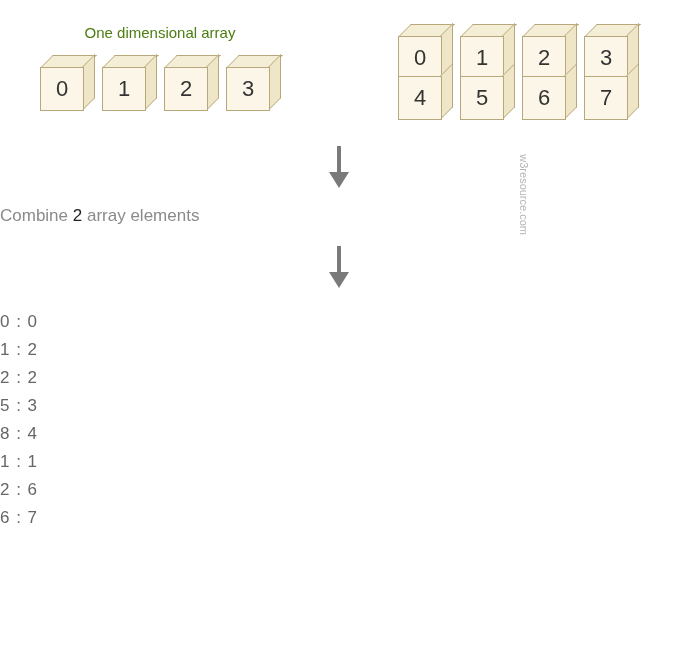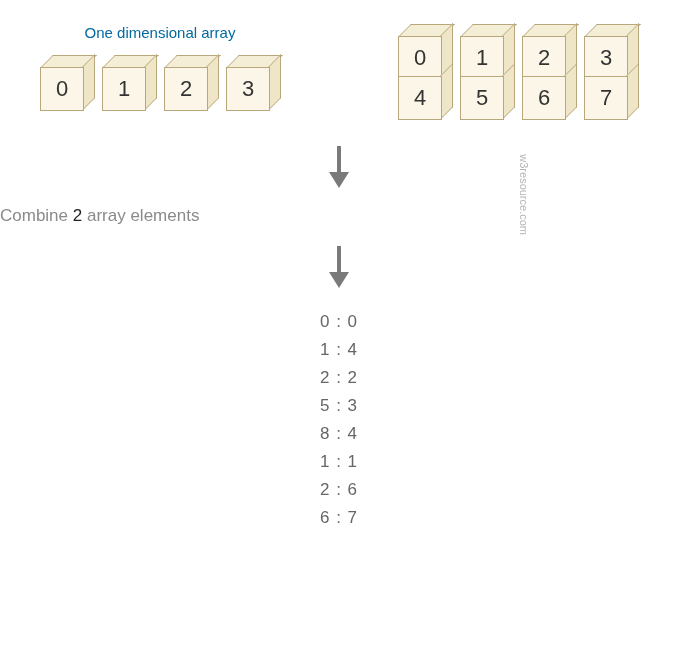--- a/index.html
+++ b/index.html
@@ -6,21 +6,21 @@
     margin: 0;
     padding: 0;
     width: 678px;
     height: 663px;
     font-family: Arial, Helvetica, sans-serif;
     background: #ffffff;
     position: relative;
     overflow: hidden;
   }
   .title {
-    color: #0369a1;
+    color: #4d7c0f;
     font-size: 15px;
     text-align: center;
     margin-bottom: 14px;
   }
   .arrays-row {
     display: flex;
     justify-content: space-between;
     padding: 24px 40px 0 40px;
   }
   .array-block {
@@ -98,21 +98,21 @@
     font-size: 17px;
     margin-top: 18px;
   }
   .combine-text .num {
     color: #222;
   }
   .output-block {
     margin-top: 20px;
     display: flex;
     flex-direction: column;
-    align-items: center;
+    align-items: flex-start;
     color: #666;
     font-size: 17px;
   }
   .output-row {
     margin: 4px 0;
     letter-spacing: 1px;
   }
   .credit {
     position: absolute;
     right: 148px;
@@ -206,21 +206,21 @@
   <span>Combine </span><span class="num">2</span><span> array elements</span>
 </div>
 
 <svg class="arrow" width="28" height="44" viewBox="0 0 28 44" style="margin-top:18px;">
   <line x1="14" y1="2" x2="14" y2="30" stroke-width="4" stroke="#7a7a7a"></line>
   <polygon points="14,44 4,28 24,28" fill="#7a7a7a"></polygon>
 </svg>
 
 <div class="output-block">
   <div class="output-row">0 : 0</div>
-  <div class="output-row">1 : 4</div>
+  <div class="output-row">1 : 2</div>
   <div class="output-row">2 : 2</div>
   <div class="output-row">5 : 3</div>
   <div class="output-row">8 : 4</div>
   <div class="output-row">1 : 1</div>
   <div class="output-row">2 : 6</div>
   <div class="output-row">6 : 7</div>
 </div>
 
 <div class="credit">w3resource.com</div>
 

